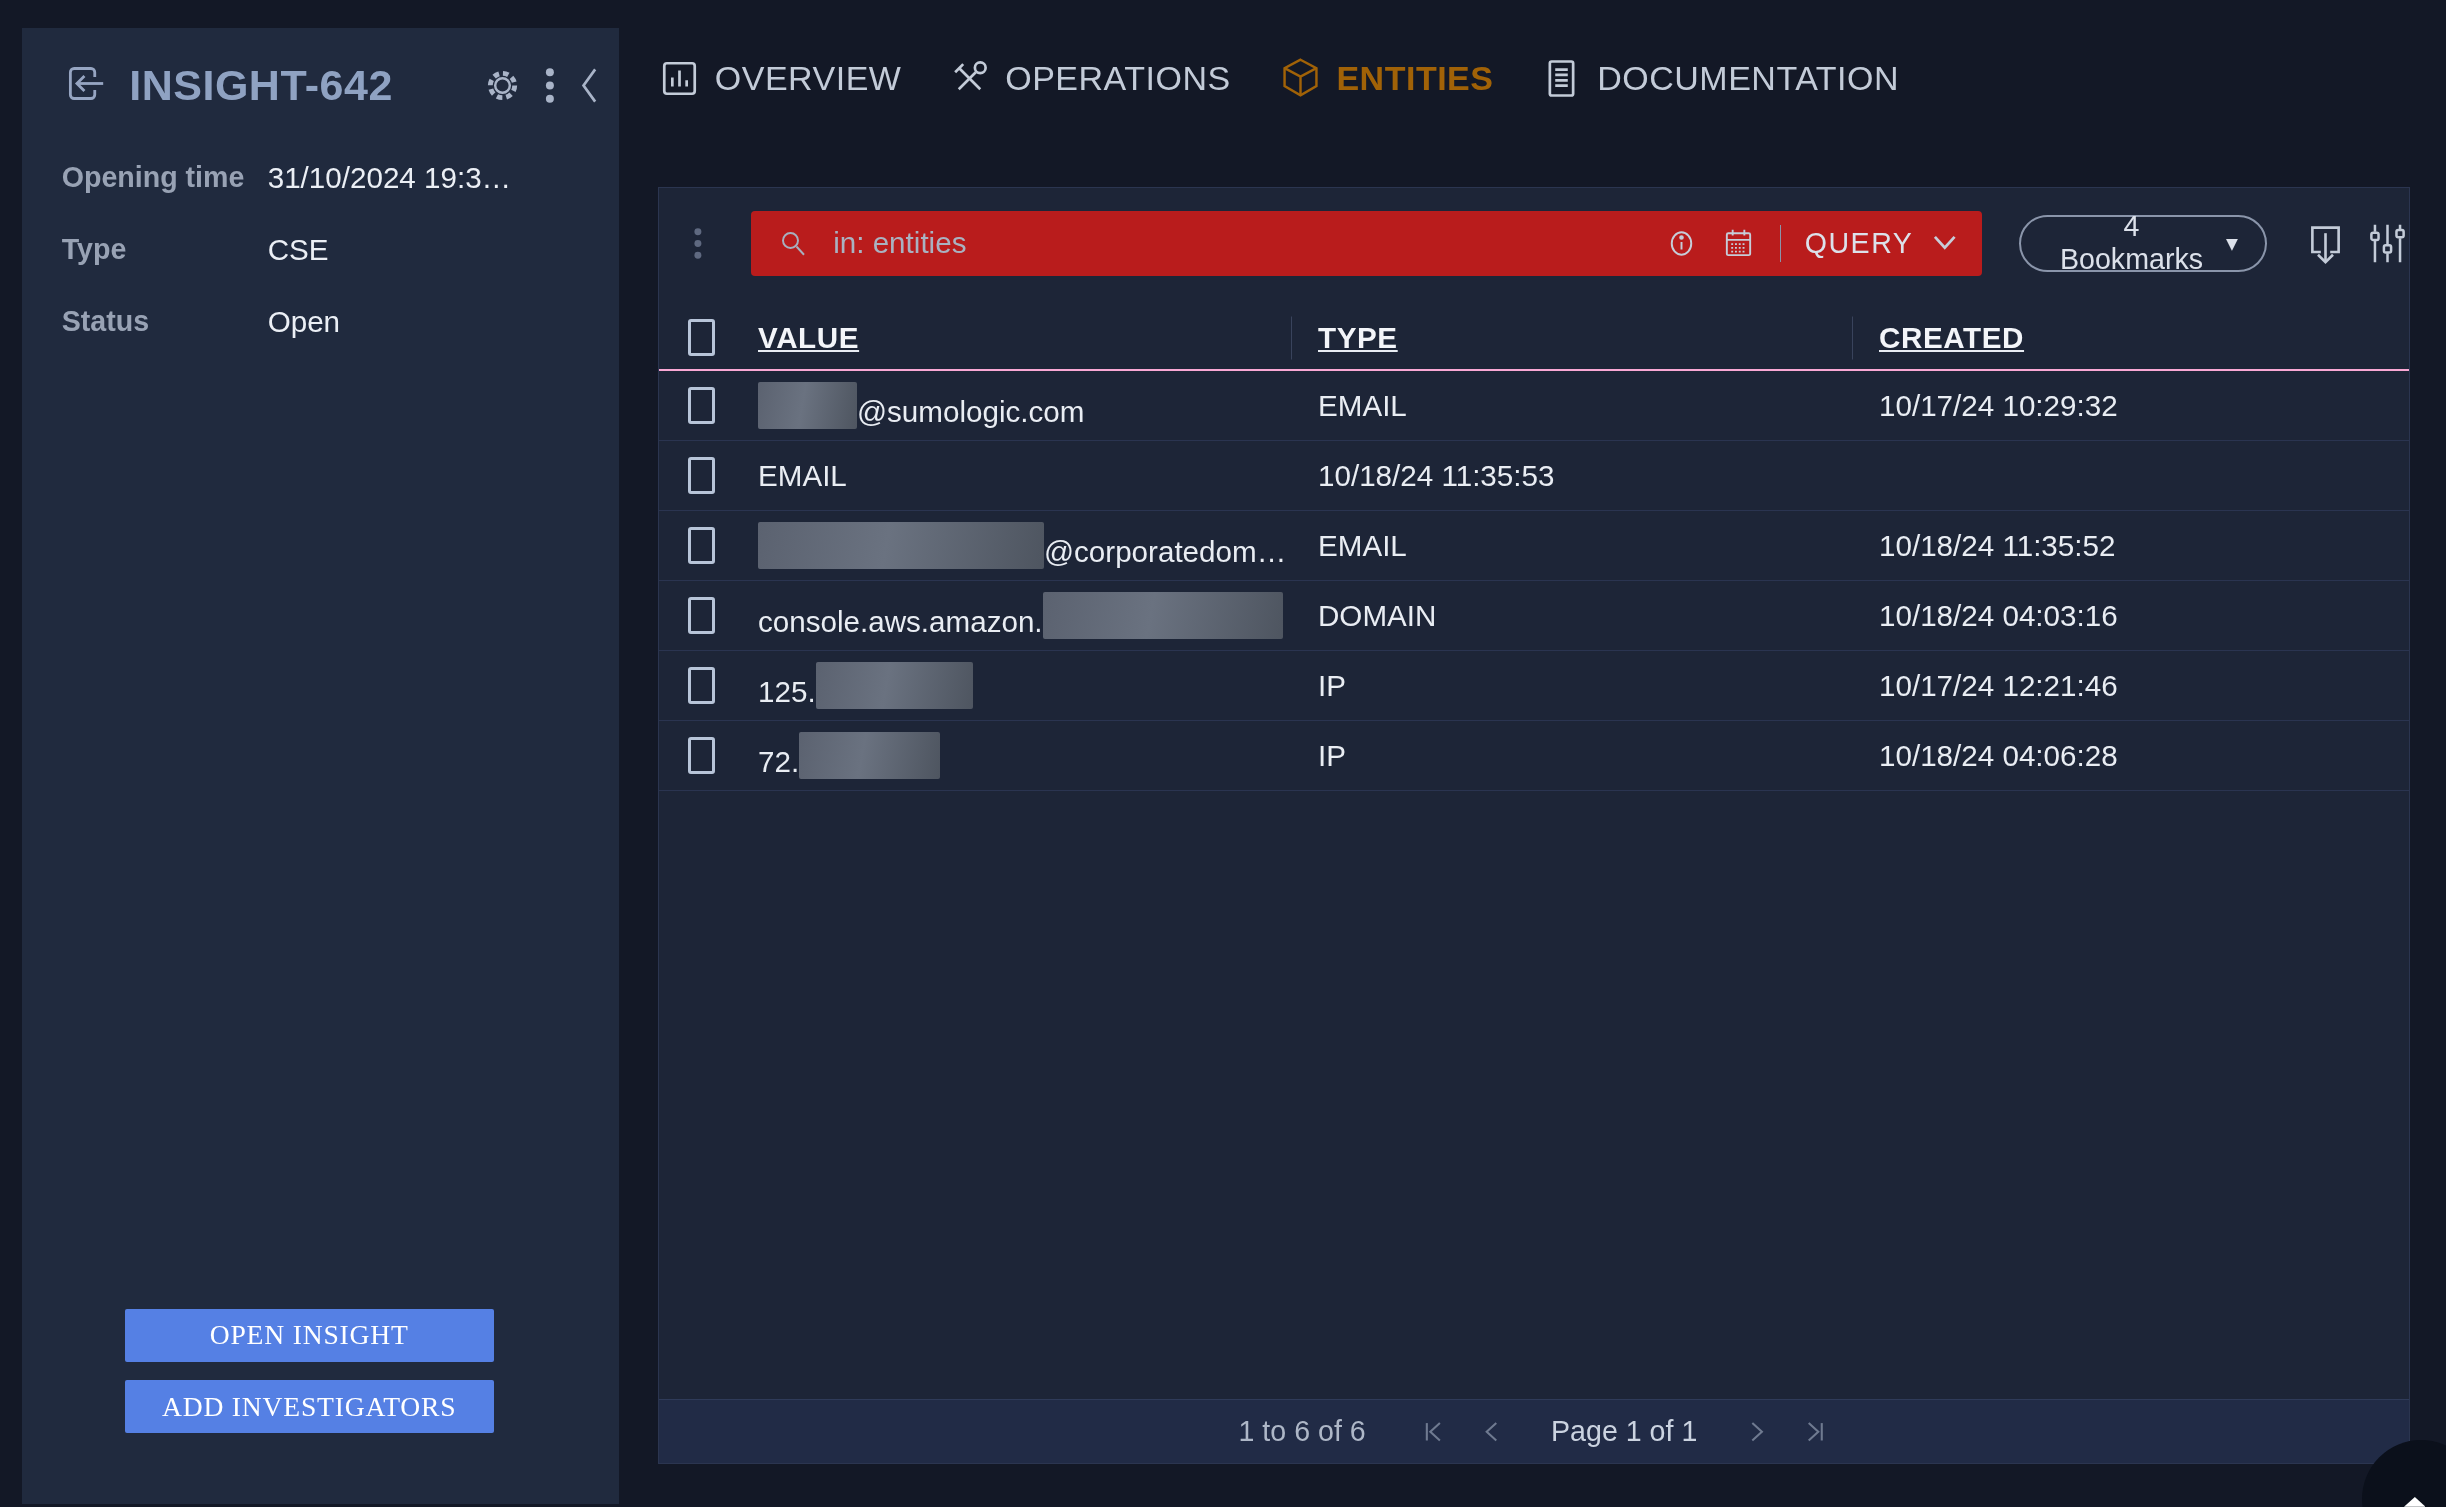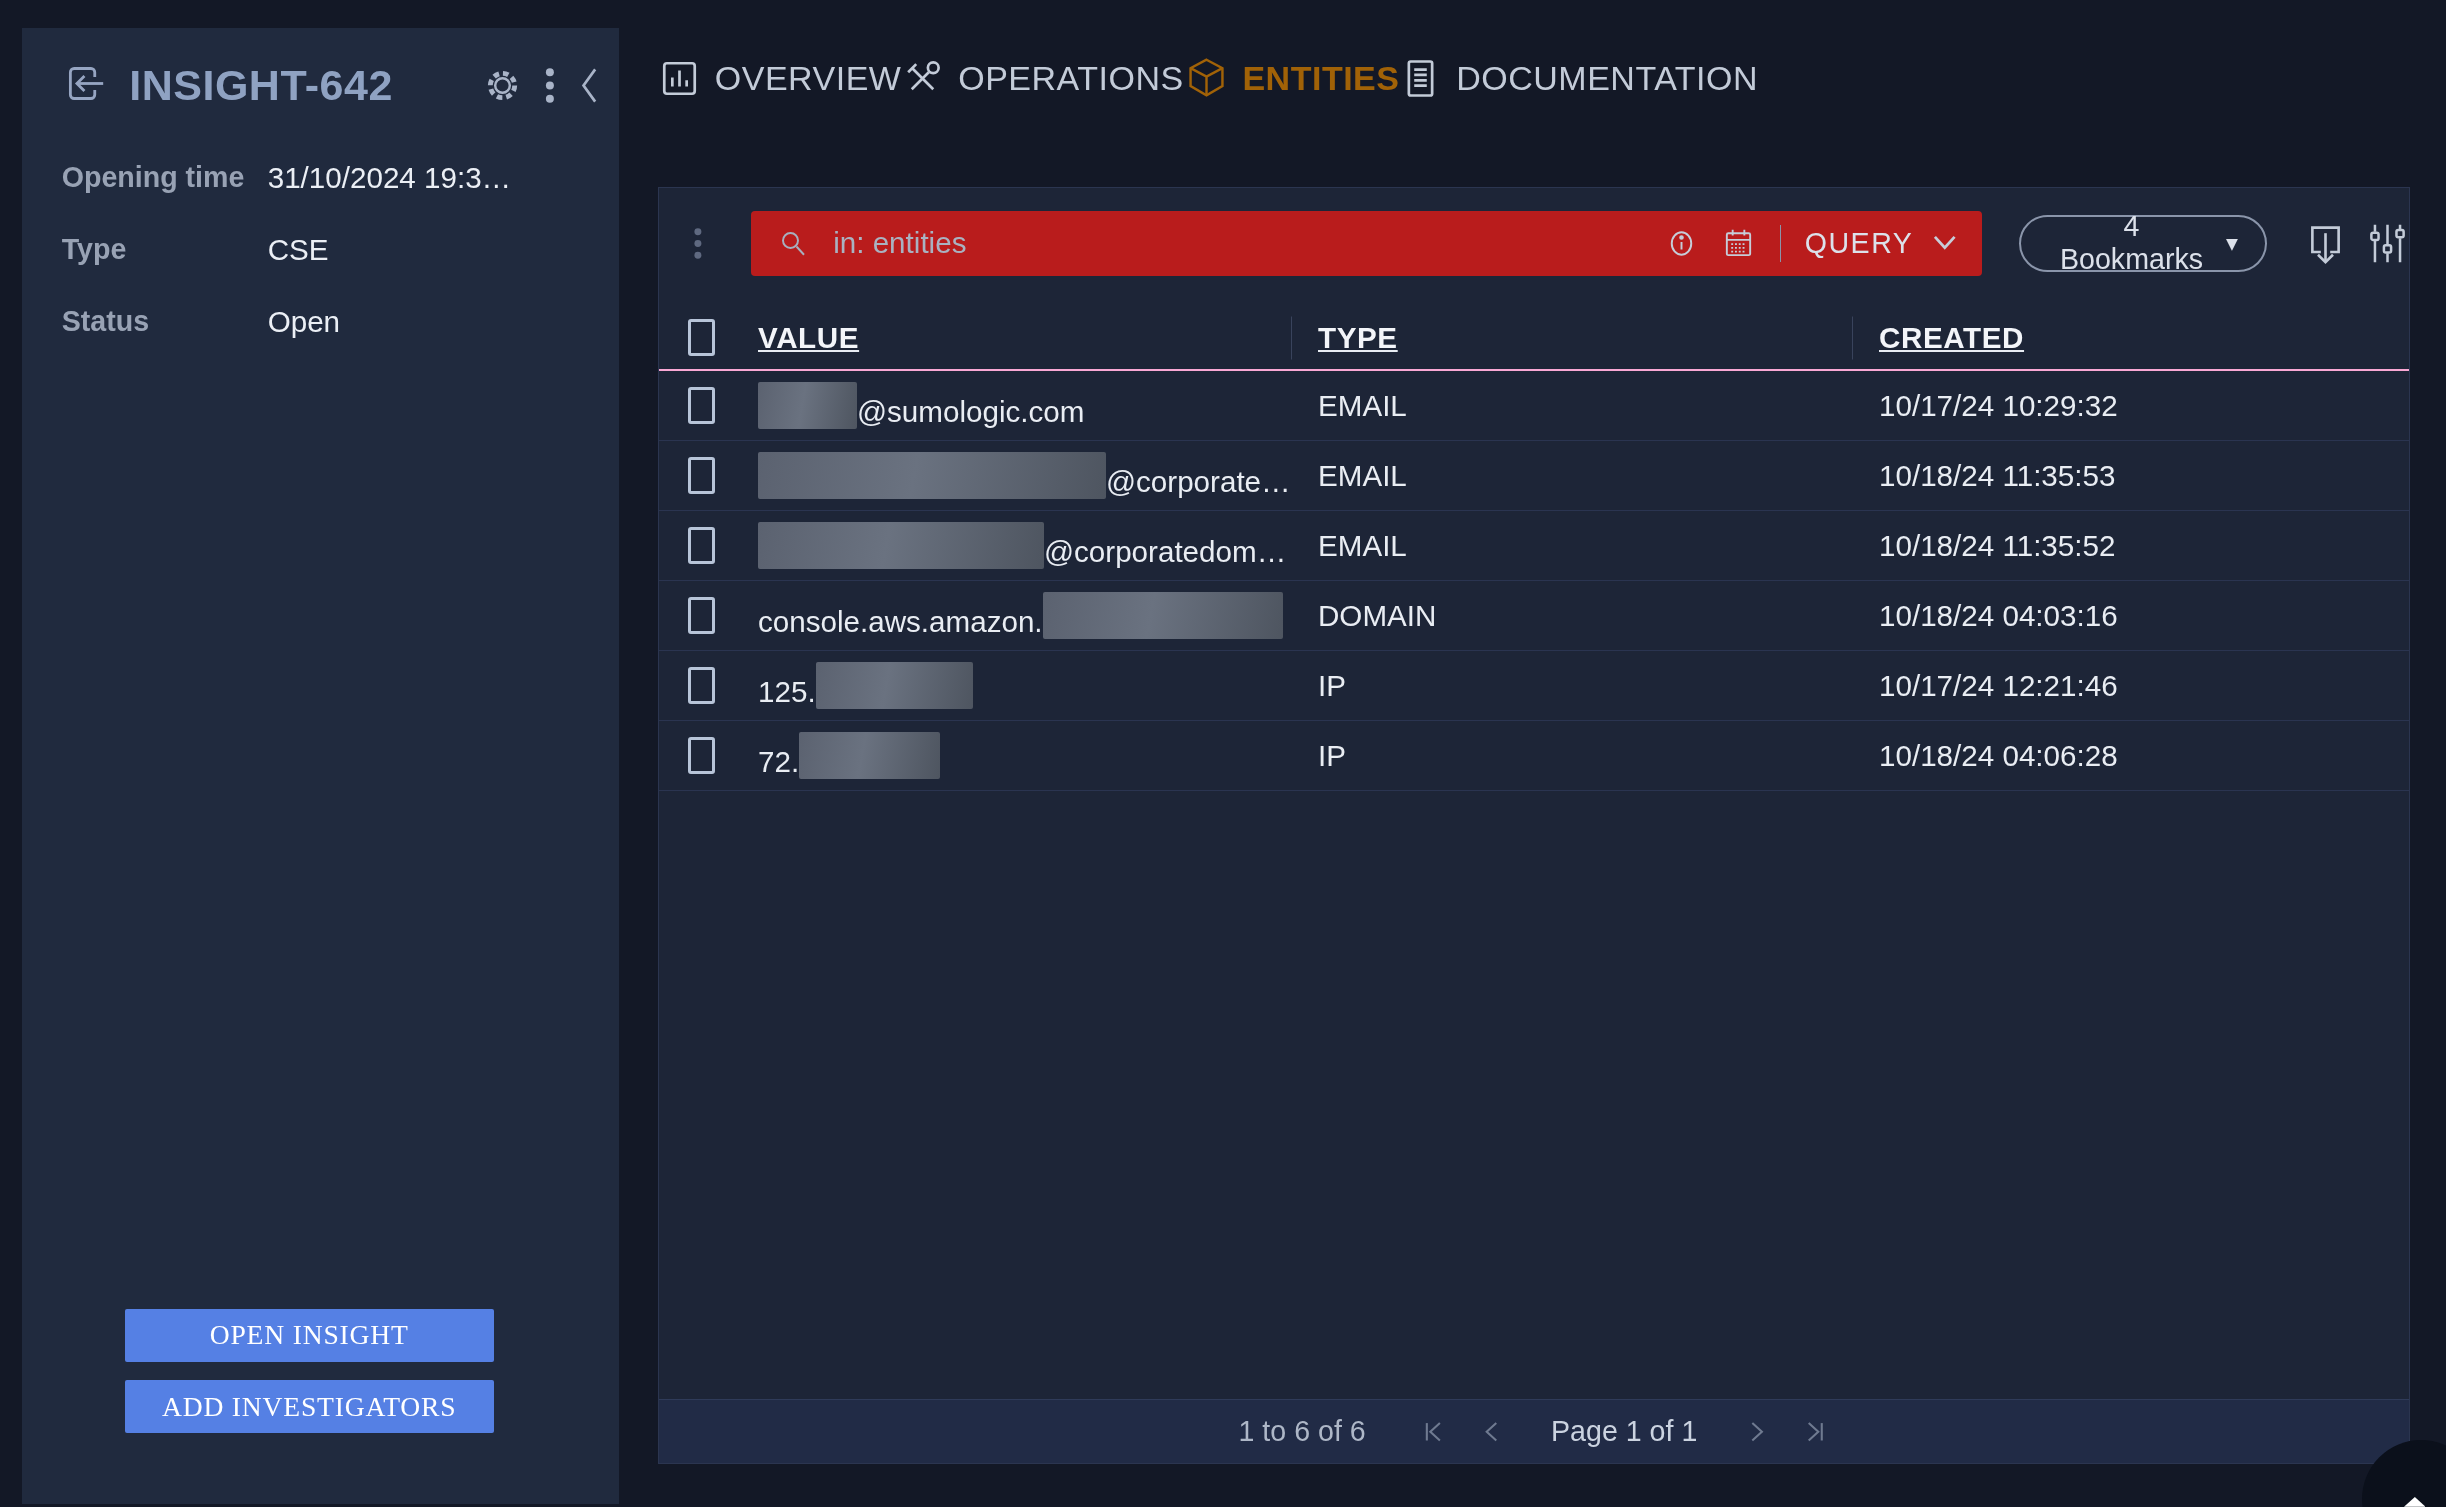--- a/index.html
+++ b/index.html
@@ -36,21 +36,21 @@
   .sb-buttons { position:absolute; left:103px; top:1281px; width:369px; }
   .sb-btn {
     display:block; width:369px; height:53px; border:none; border-radius:2px;
     background:#5580E4; color:#FFFFFF; font-family:Liberation Serif, serif;
     font-size:27.6px; letter-spacing:0.8px; cursor:pointer; margin-bottom:18.7px;
   }
 
   
   .tabs {
     position:absolute; left:658px; top:51px; height:55px;
-    display:flex; align-items:center; 
+    display:flex; align-items:center; gap:47px;
   }
   .tab { display:flex; align-items:center; gap:13.8px; color:#C3CBD8; cursor:pointer; }
   .tab .tab-label { font-size:34px; letter-spacing:0.5px; font-weight:400; }
   .tab.active { color:#a16207;justify-content:center; }
   .tab.active .tab-label { font-weight:600; }
 
   
   .panel {
     position:absolute; left:658px; top:187px; width:1752px; height:1277px;
     background:#1D2537; border:1px solid #2B3550;
@@ -308,25 +308,20 @@
           <span>@sumologic.com</span>
       </span>
       <span class="cell">EMAIL</span>
       <span class="cell">10/17/24 10:29:32</span>
     </div>
 
     <div class="trow">
       <span class="cbcell">
           <span class="checkbox"></span>
         </span>
-      <span class="cell">
-        <span></span>
-          <span class="redact" style="width:348px;"></span>
-          <span>@corporate…</span>
-      </span>
       <span class="cell">EMAIL</span>
       <span class="cell">10/18/24 11:35:53</span>
     </div>
 
     <div class="trow">
       <span class="cbcell">
           <span class="checkbox"></span>
         </span>
       <span class="cell">
         <span></span>

